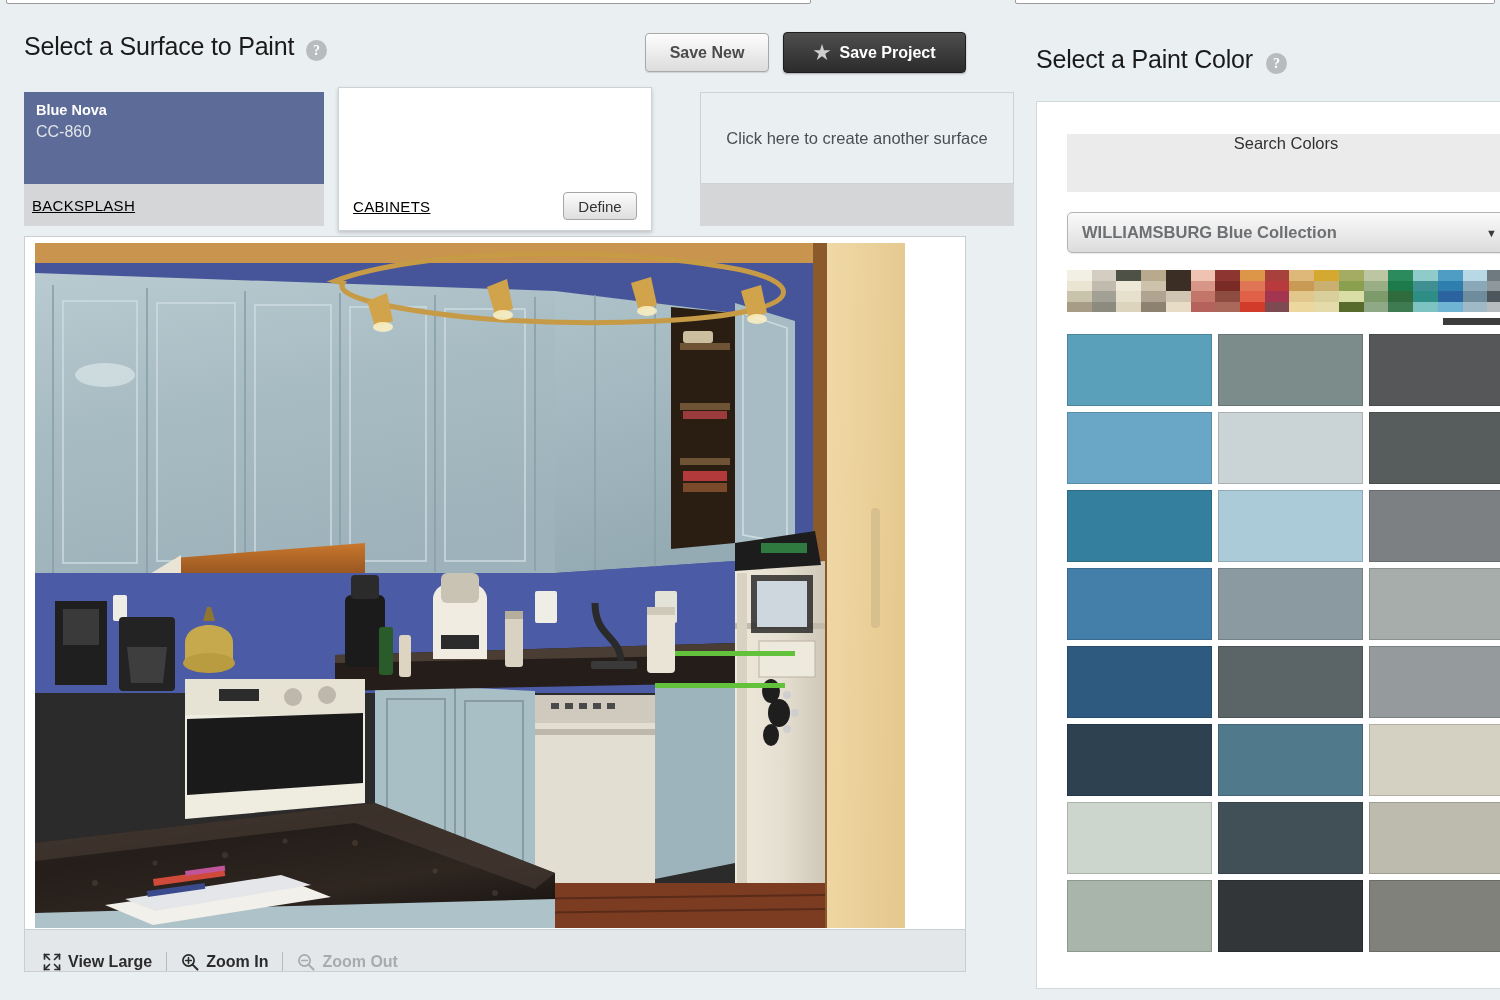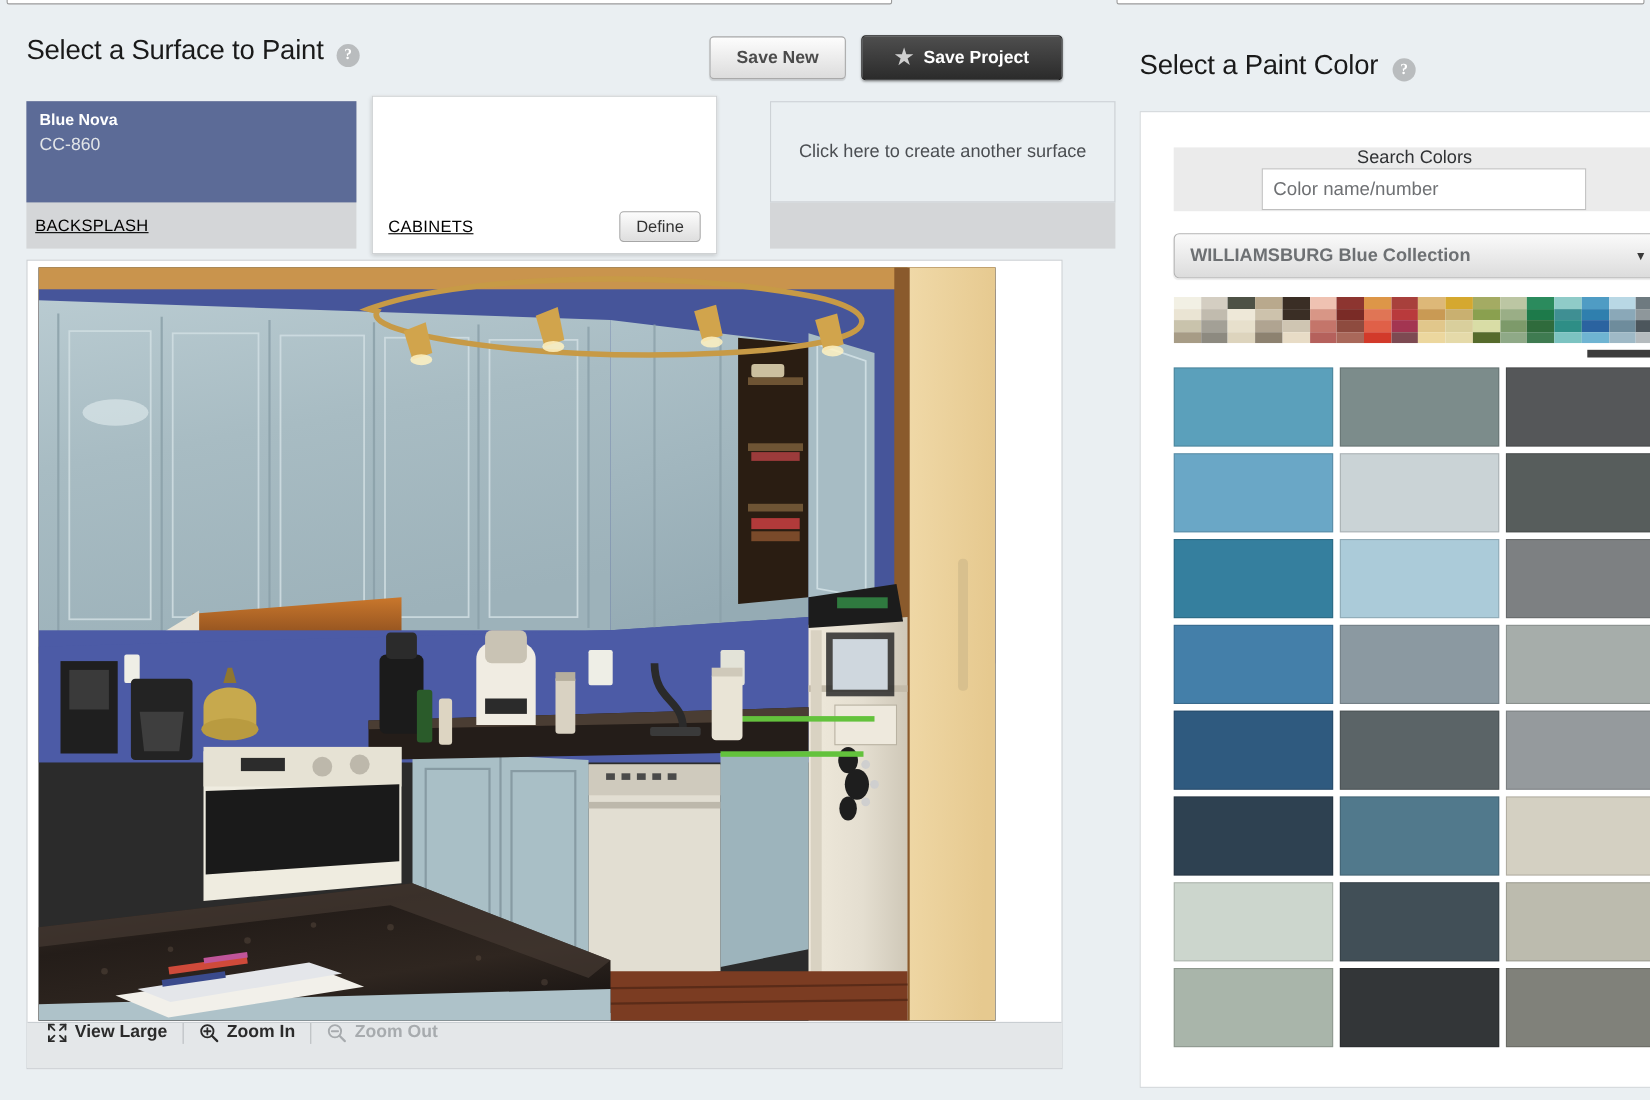--- a/index.html
+++ b/index.html
@@ -116,21 +116,21 @@
   }
   .photo-wrap {
     position: absolute; left: 10px; top: 6px; width: 870px; height: 685px;
     overflow: hidden; background: #2b2b2b;
   }
   .photo { position: absolute; inset: 0; }
 
   .viewer-toolbar {
     position: absolute; left: 0; right: 0; bottom: 0; height: 42px;
     background: #e4e7e9; border-top: 1px solid #c9ced2;
-    display: flex; align-items: flex-start; padding-left: 18px; gap: 0;
+    display: flex; align-items: flex-end; padding-left: 18px; gap: 0;
   }
   .tool-item {
     display: flex; align-items: center; gap: 7px; font-size: 16px;
     font-weight: bold; color: #2b2b2b; cursor: pointer; padding: 0 14px;
   }
   .tool-item.first { padding-left: 0; }
   .tool-item.disabled { color: #a7abae; cursor: default; }
   .tool-sep { width: 1px; height: 19px; background: #b8bcbf; }
 
   
@@ -517,21 +517,20 @@
   </div>
 
   <div class="right-panel">
     <div class="panel-title-r">Select a Paint Color</div>
     <div class="help-icon title-help-right">?</div>
 
     <div class="color-card">
 
       <div class="search-row">
         <span class="search-label">Search Colors</span>
-        <input class="search-input" type="text" placeholder="Color name/number" style="">
       </div>
 
       <div class="collection-select">
         <span class="collection-label">WILLIAMSBURG Blue Collection</span>
         <span class="caret">▼</span>
       </div>
 
       <div class="family-strip" id="family-strip">
           <div class="family-col">
             <div style="background: rgb(242, 240, 228);"></div>

